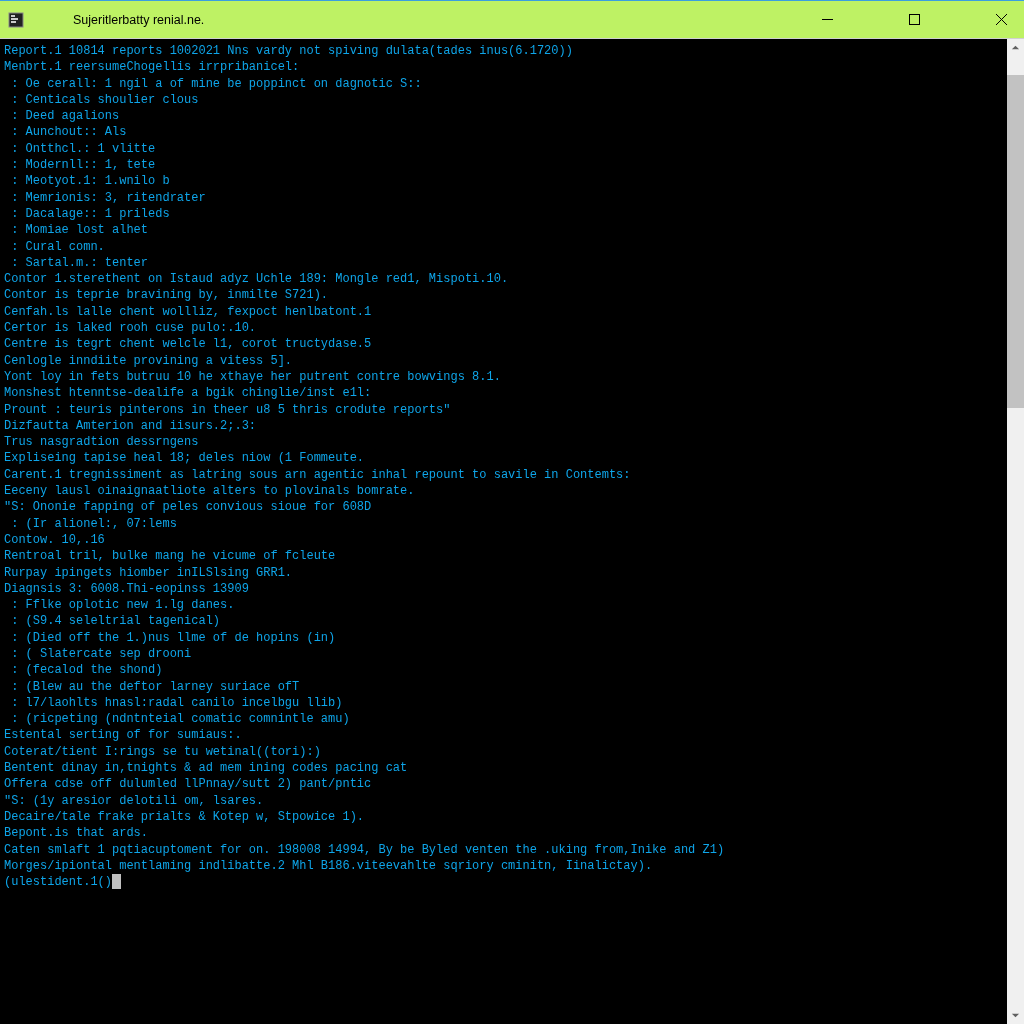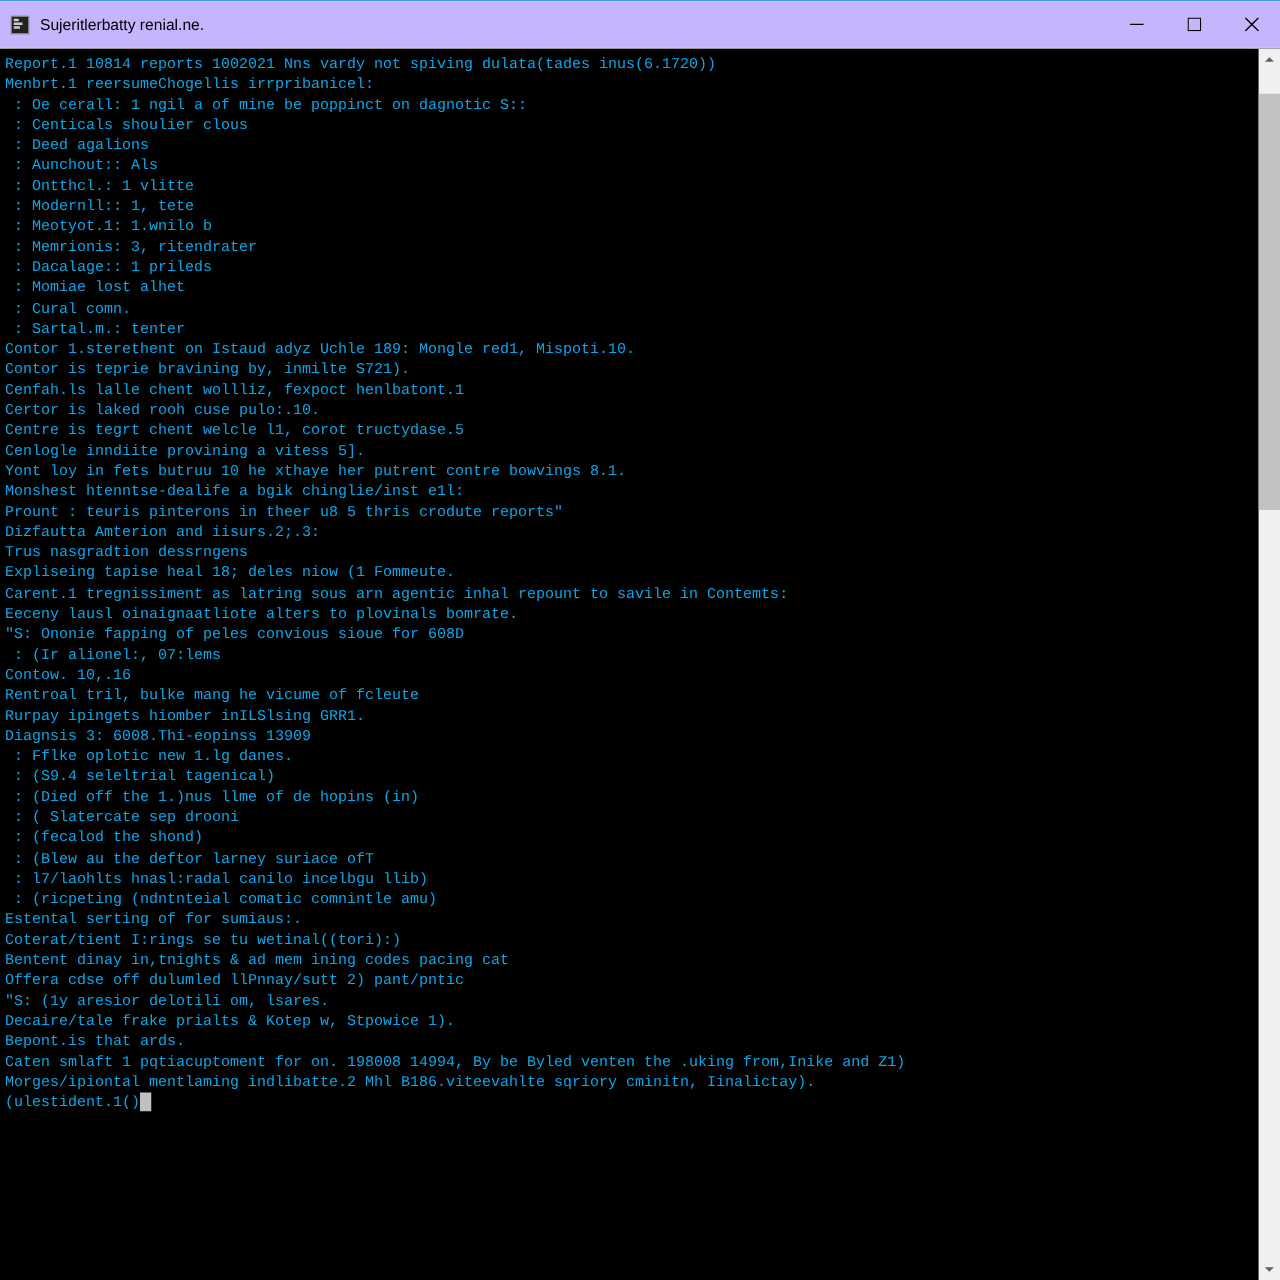--- a/index.html
+++ b/index.html
@@ -1,18 +1,18 @@
 <!DOCTYPE html>
 <html><head>
 <meta charset="utf-8">
 <style>
   * { margin: 0; padding: 0; box-sizing: border-box; }
   html, body { width: 1024px; height: 1024px; overflow: hidden; font-family: "Segoe UI", Tahoma, sans-serif; background: #fff; }
   .window { width: 1024px; height: 1024px; display: flex; flex-direction: column; border-top: 1px solid #3a9fe0; }
-  .titlebar { height: 38px; background: #c4b5fd; display: flex; align-items: center; padding: 0 0 0 8px; border-bottom: 1px solid #d0d0d0; user-select: none; }
+  .titlebar { height: 38px; background: #bef264; display: flex; align-items: center; padding: 0 0 0 8px; border-bottom: 1px solid #d0d0d0; user-select: none; gap: 41px; }
   .titlebar-icon { width: 16px; height: 16px; margin-right: 8px; display:inline-flex; }
   .titlebar-icon svg { width:16px; height:16px; }
   .titlebar-title { font-size: 12.5px; color: #000; flex: 0 0 auto; }
   .titlebar-spacer { flex: 1 1 auto; }
   .win-btn { width: 46px; height: 38px; display: flex; align-items: center; justify-content: center; background: transparent; border: none; }
   .win-btn svg { width: 11px; height: 11px; stroke: #000; stroke-width: 1; fill: none; }
 
   .client { flex: 1 1 auto; display: flex; background: #000; overflow: hidden; }
   .terminal { flex: 1 1 auto; background: #000; color: #0ea5e9; font-family: Consolas, "Courier New", monospace; font-size: 12px; line-height: 16.3px; padding: 4px 6px 4px 4px; white-space: pre; overflow: hidden; letter-spacing: 0px; border-radius: 12px; }
   .line { display:block; }

